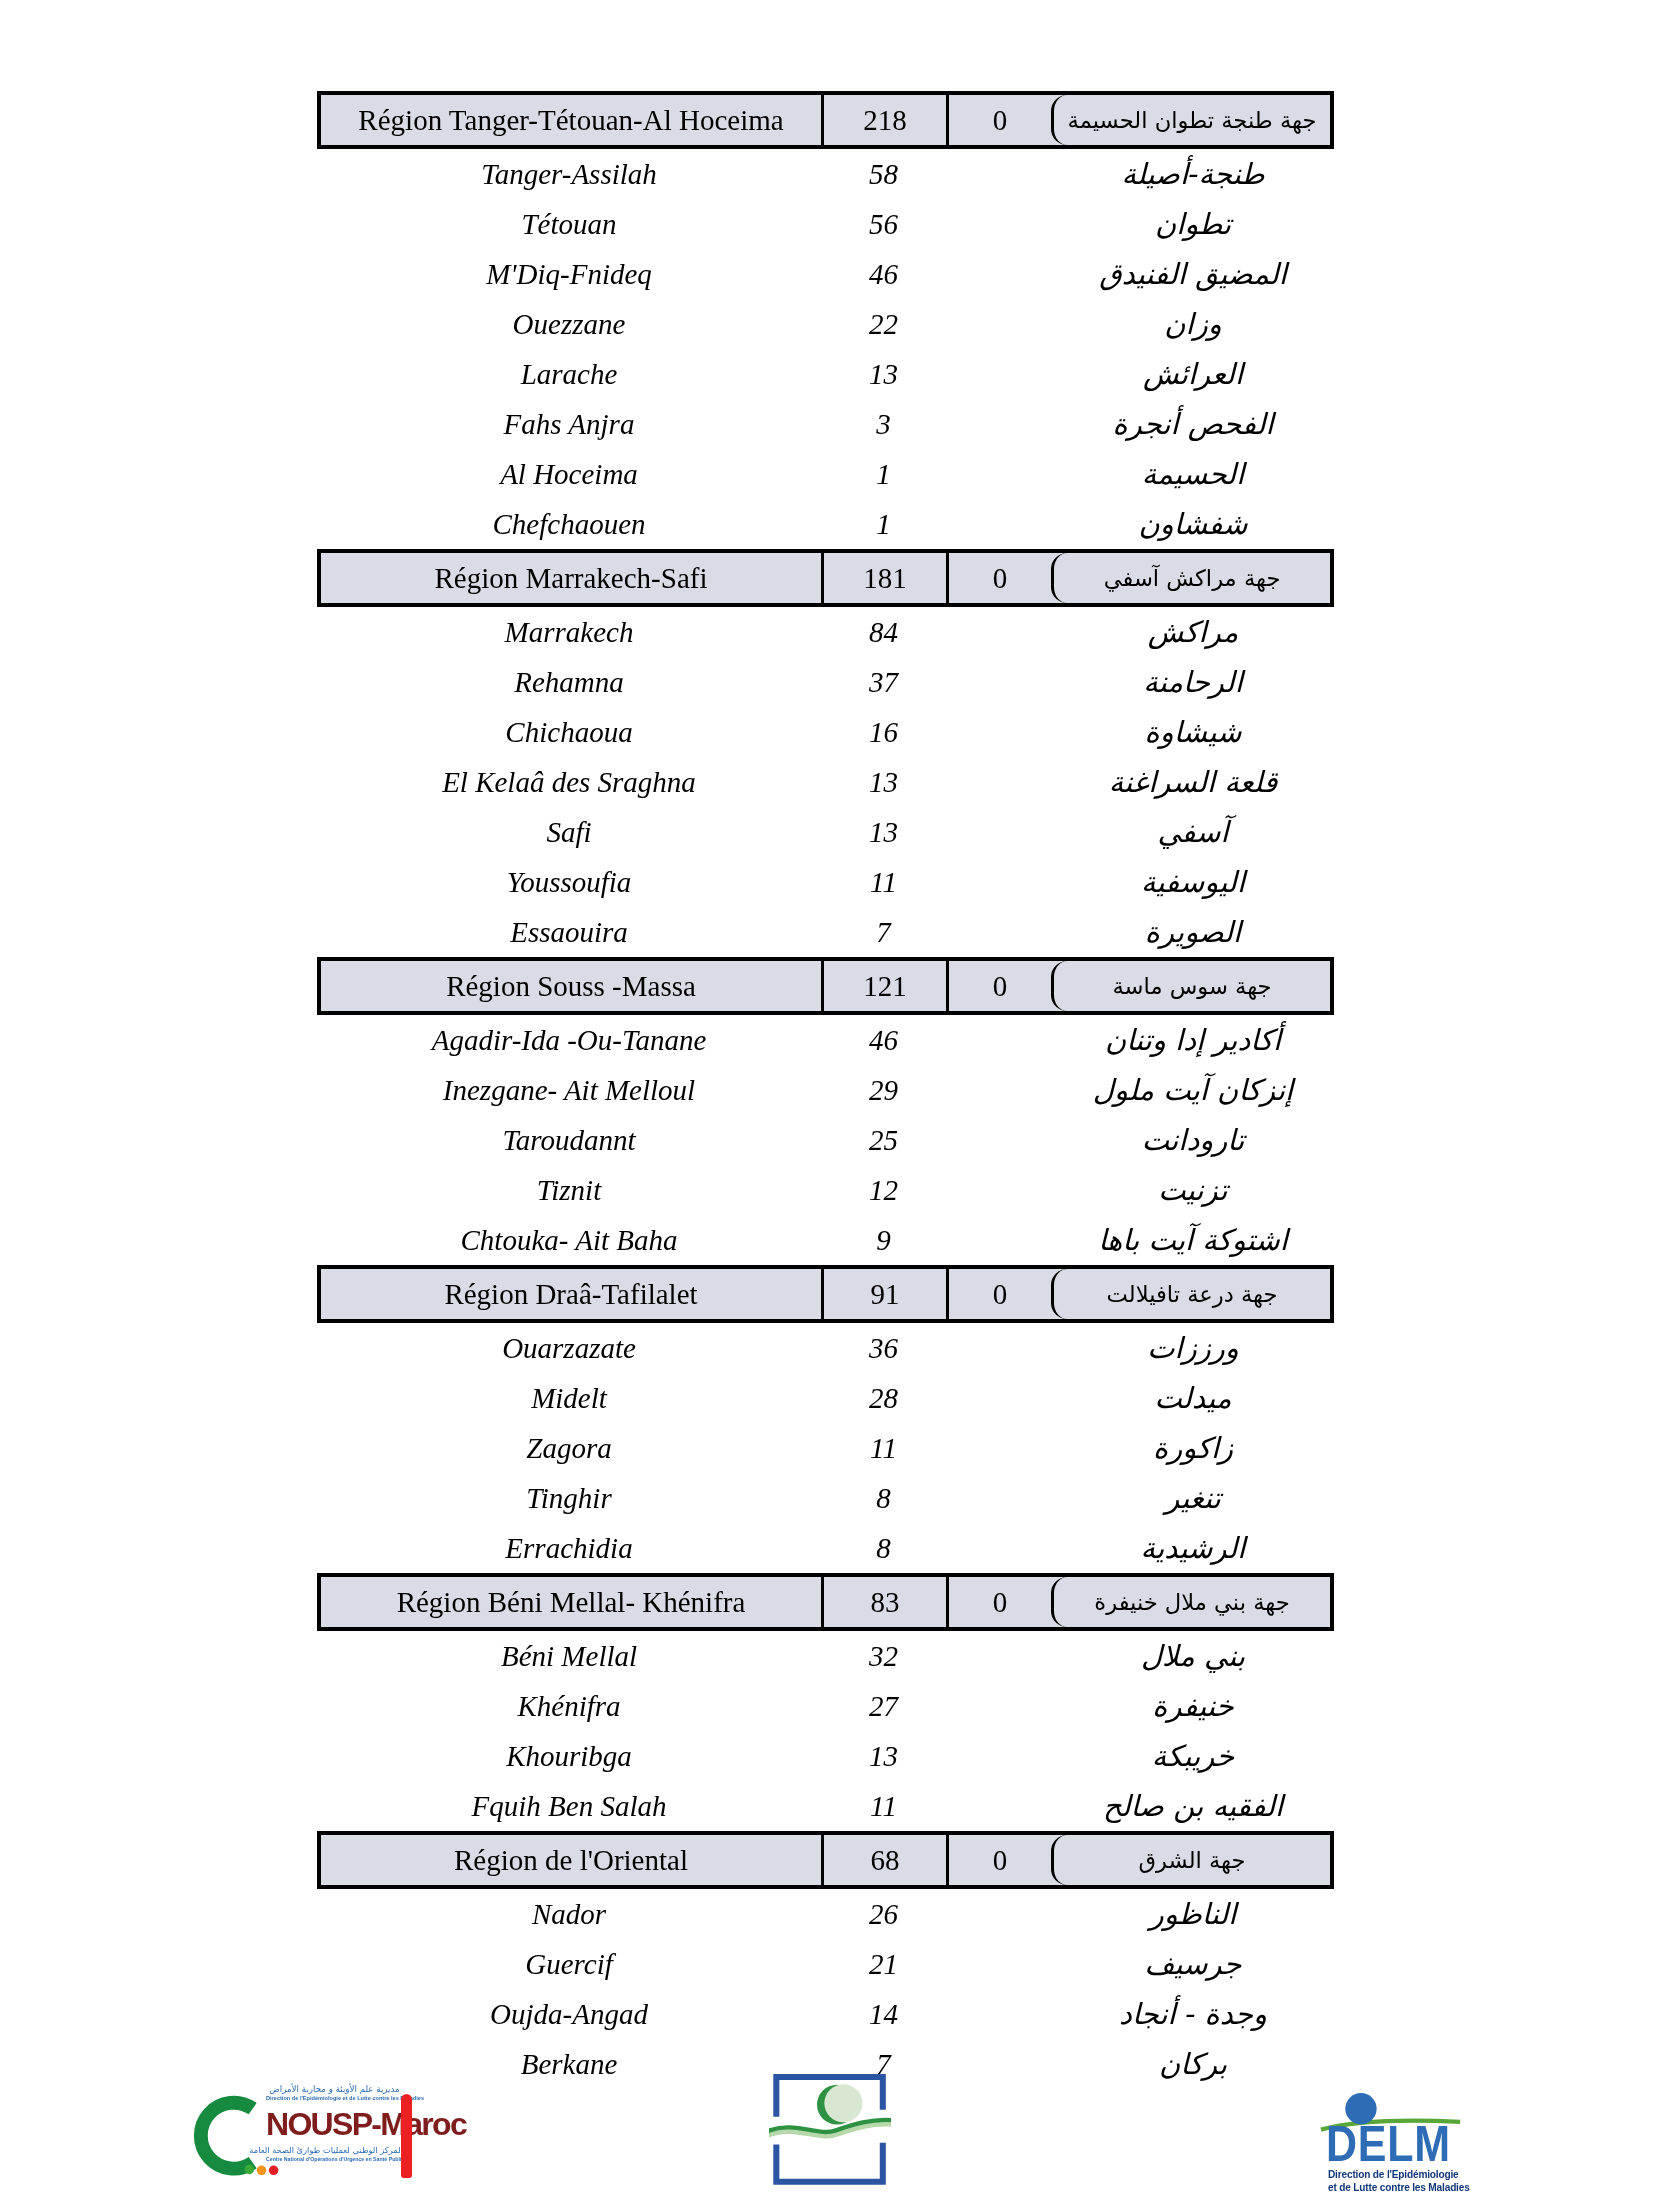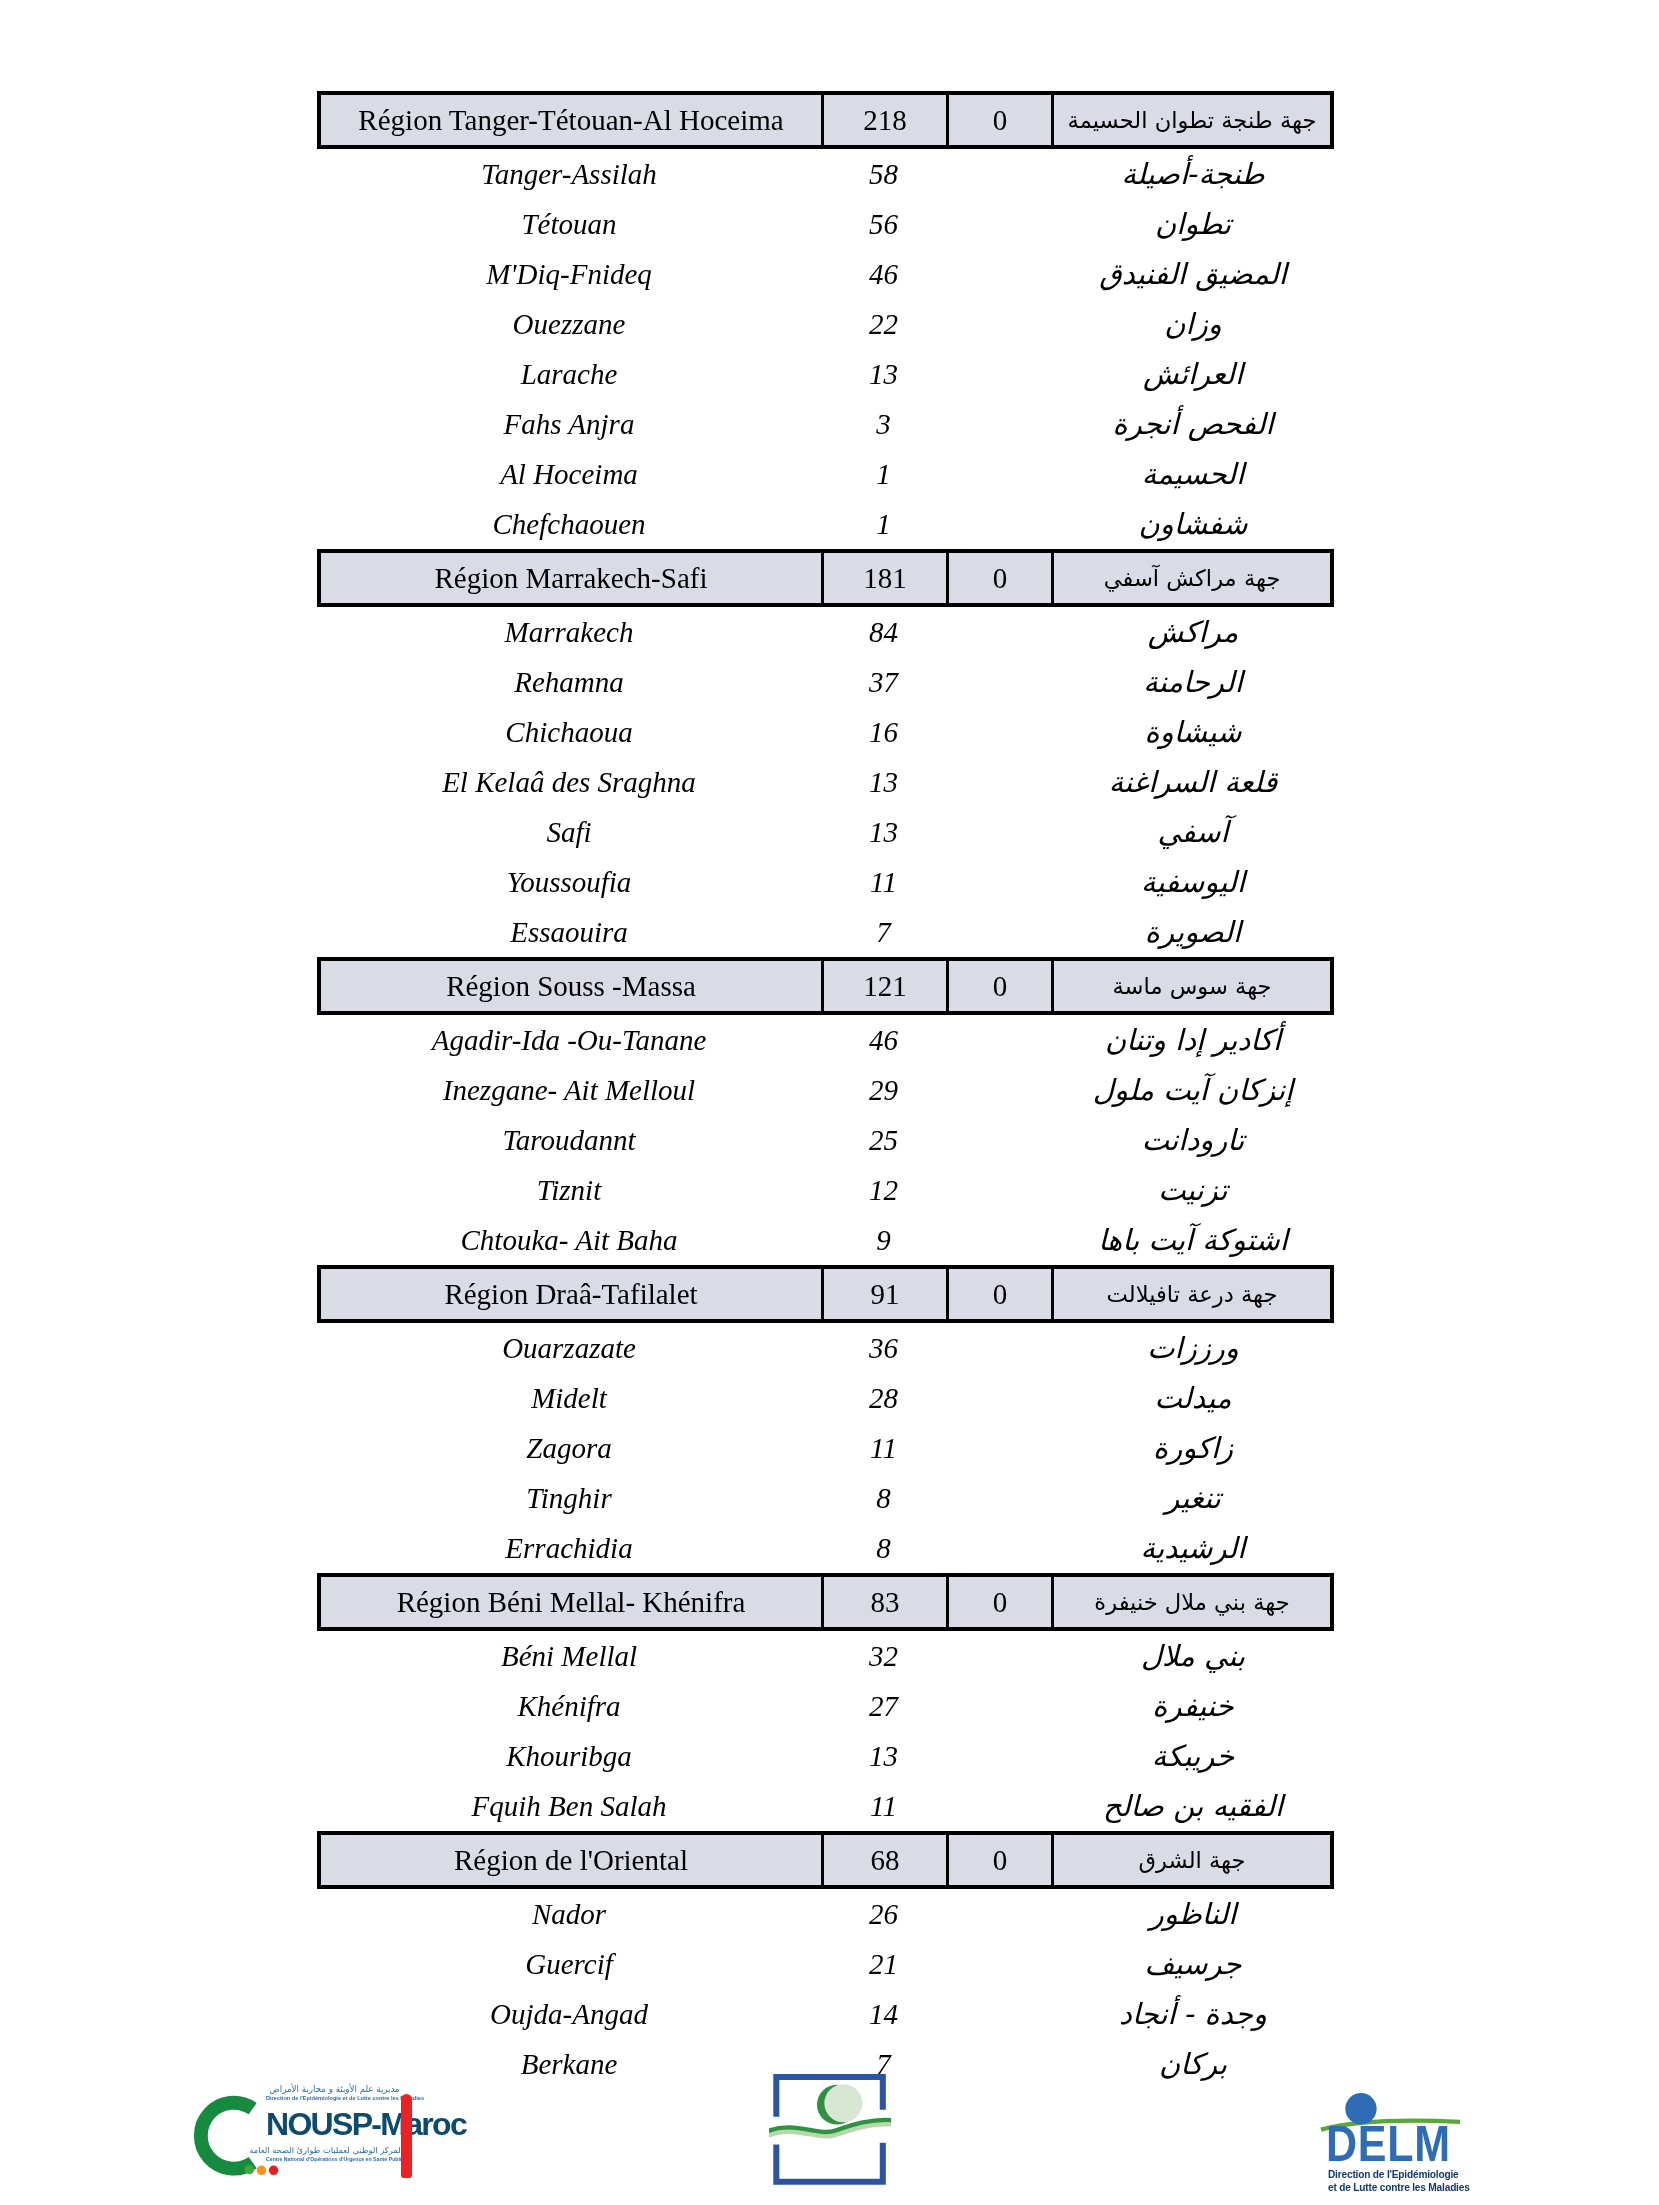--- a/index.html
+++ b/index.html
@@ -22,33 +22,33 @@
   }
   .region-header .cell + .cell { border-left:3.5px solid #000; }
 
   .prov-row { height:50px; display:grid; grid-template-columns:504px 125px 106px 282px;font-style:italic; }
   .prov-row .cell {
     display:flex; align-items:center; justify-content:center;
     font-size:29px; line-height:1; white-space:nowrap;
   }
 
   .ar { font-family:"DejaVu Sans", sans-serif; direction:rtl; font-size:23.5px; }
-  .region-header .ar { font-size:22.6px; }
+  .region-header .ar { font-size:22.6px;border-radius:16px; }
 
   
   .logo { position:absolute; }
 
   
   #nousp { left:191px; top:2084px; width:228px; height:106px; }
   #nousp svg.cmark { position:absolute; left:0; top:3.5px; width:89px; height:97px; }
   #nousp .txt { position:absolute; left:75px; top:0; width:137px; text-align:center; }
   #nousp .ar-line  { font-family:"DejaVu Sans", sans-serif; direction:rtl; color:#2e6db4; font-size:8.7px; line-height:11.3px; white-space:nowrap; }
   #nousp .fr-line  { font-family:"Liberation Sans", sans-serif; font-weight:bold; color:#2e6db4; font-size:5.6px; line-height:7px; white-space:nowrap; }
   #nousp .name {
-    font-family:"Liberation Sans", sans-serif; font-weight:bold; color:#0c4a6e;
+    font-family:"Liberation Sans", sans-serif; font-weight:bold; color:#7f1d1d;
     font-size:32px; line-height:35px; letter-spacing:-1.7px; white-space:nowrap; margin:4.3px 0 3.5px 0;
   }
   #nousp .redbar {
     position:absolute; left:210px; top:10.4px; width:11.3px; height:84px;
     background:#ed2024; border-radius:6px 6px 2.6px 2.6px;
   }
 
   
   #ministry { left:769px; top:2070px; width:122px; height:116px; }
 

